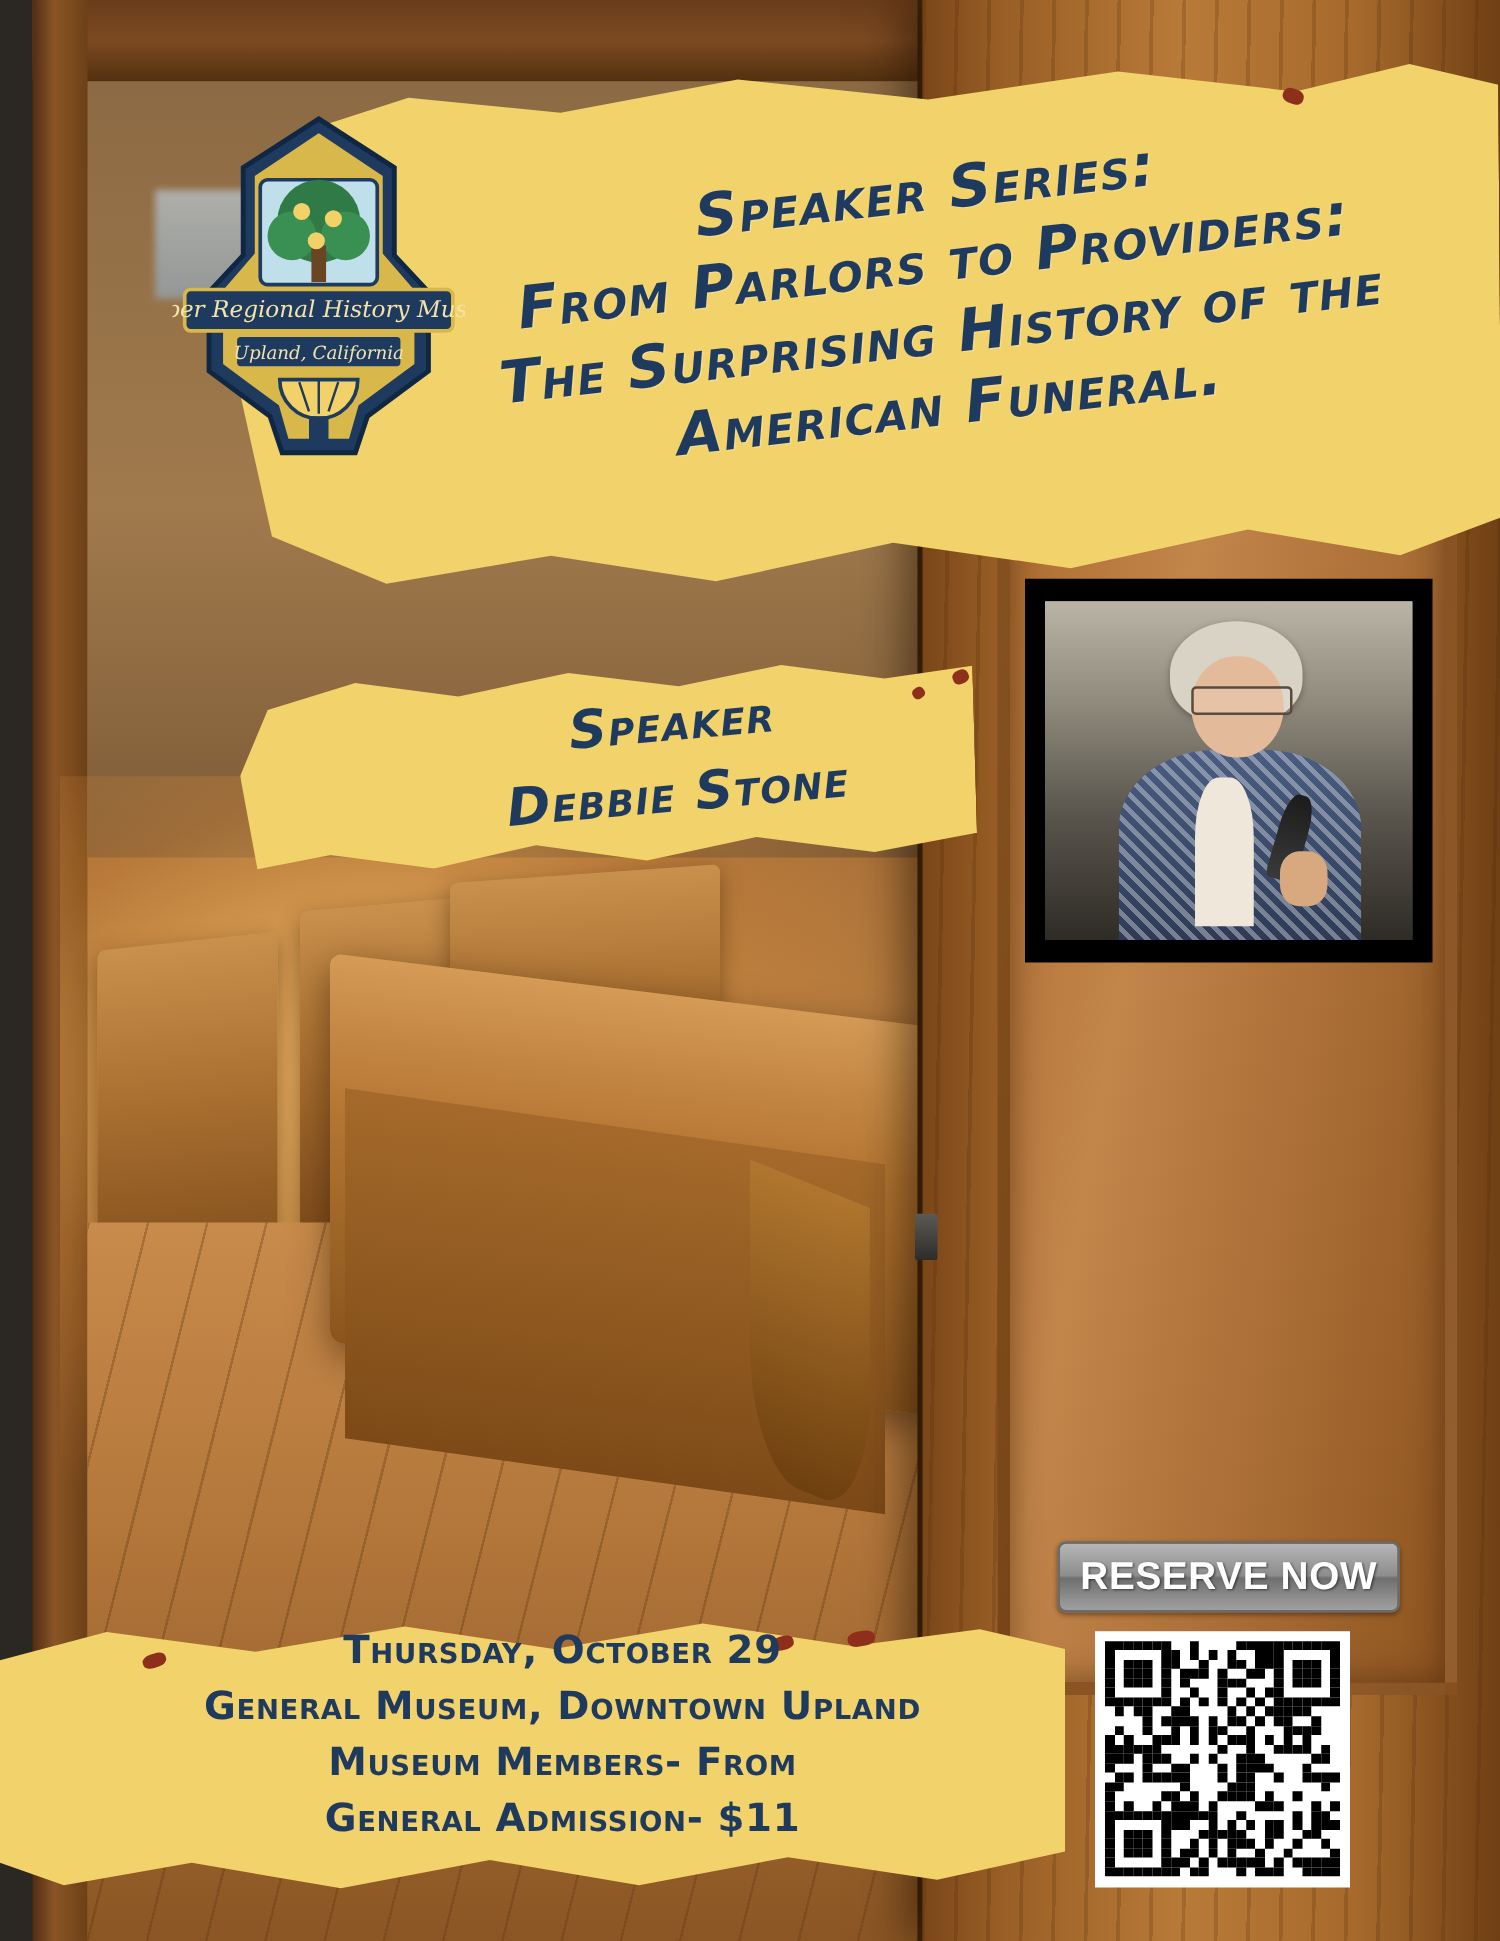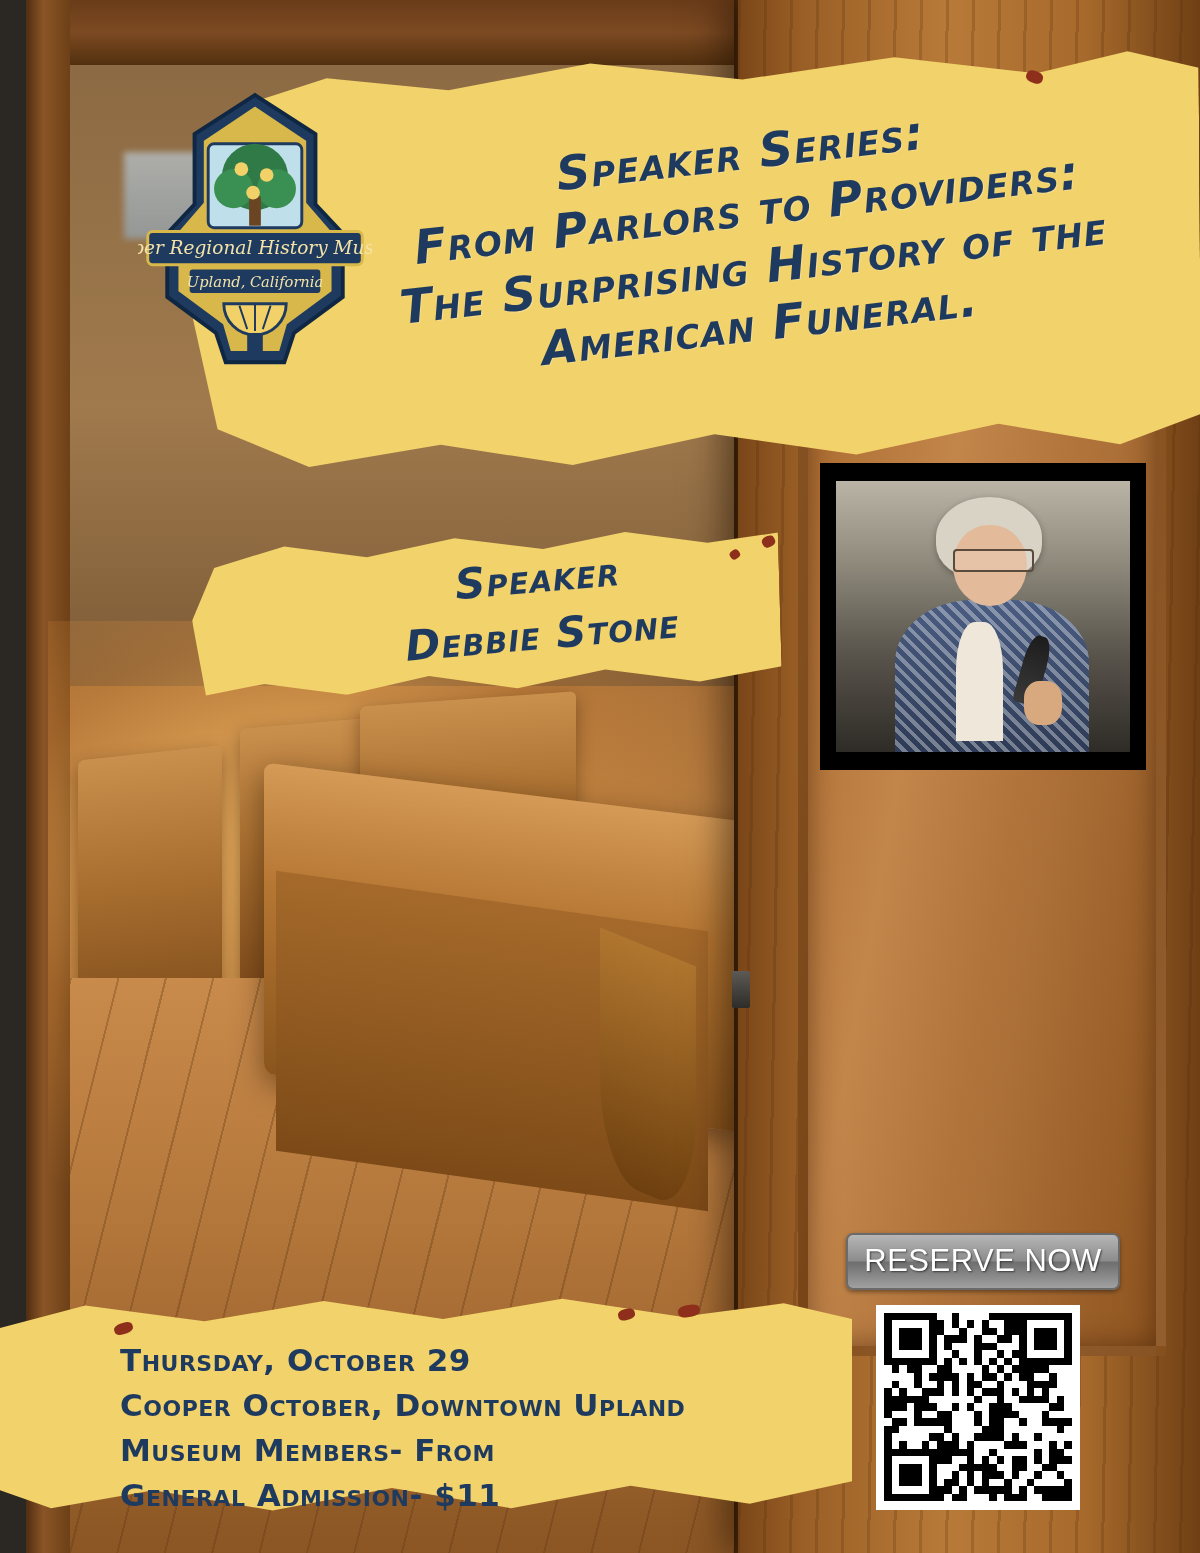--- a/index.html
+++ b/index.html
@@ -330,21 +330,21 @@
     height: 3.4%;
     border-radius: 7px;
     background: linear-gradient(180deg, #b6b6b6 0%, #8d8d8d 48%, #6f6f6f 52%, #a0a0a0 100%);
     border: 2px solid #6a6a6a;
     box-shadow: 0 2px 4px rgba(0,0,0,.4);
     display: flex;
     align-items: center;
     justify-content: center;
     color: #fff;
     font-family: "Liberation Sans", sans-serif;
-    font-weight: normal;
+    font-weight: bold;
     font-size: 31px;
     letter-spacing: .5px;
     text-shadow: 1px 1px 2px rgba(0,0,0,.55);
   }
 
   
   .qr {
     position: absolute;
     left: 73%;
     top: 84%;
@@ -363,29 +363,28 @@
   }
   .qr-grid i { display: block; }
   .qr-grid i.on { background: #000; }
 
   
   .details {
     position: absolute;
     left: 10%;
     top: 83.6%;
     width: 55%;
-    text-align: left;
+    text-align: center;
     color: #1f3a5f;
     font-family: "DejaVu Sans", sans-serif;
     font-weight: bold;
     font-variant: small-caps;
     font-size: 31px;
     line-height: 1.45;
     letter-spacing: .5px;
-    margin-top: 40px;
   }
   .details div { display: block; }
 
   
   .logo {
     position: absolute;
     left: 11.5%;
     top: 5.5%;
     width: 19.5%;
     height: 18.5%;
@@ -1112,18 +1111,18 @@
         <i class=""></i>
         <i class="on"></i>
         <i class="on"></i>
         <i class="on"></i>
         <i class="on"></i>
       </div>
   </div>
 
   <div class="details">
     <div>Thursday, October 29</div>
-    <div>Cooper October, Downtown Upland</div>
+    <div>General Museum, Downtown Upland</div>
     <div>Museum Members- From</div>
     <div>General Admission- $11</div>
   </div>
 
 </div>
 
 </body></html>

